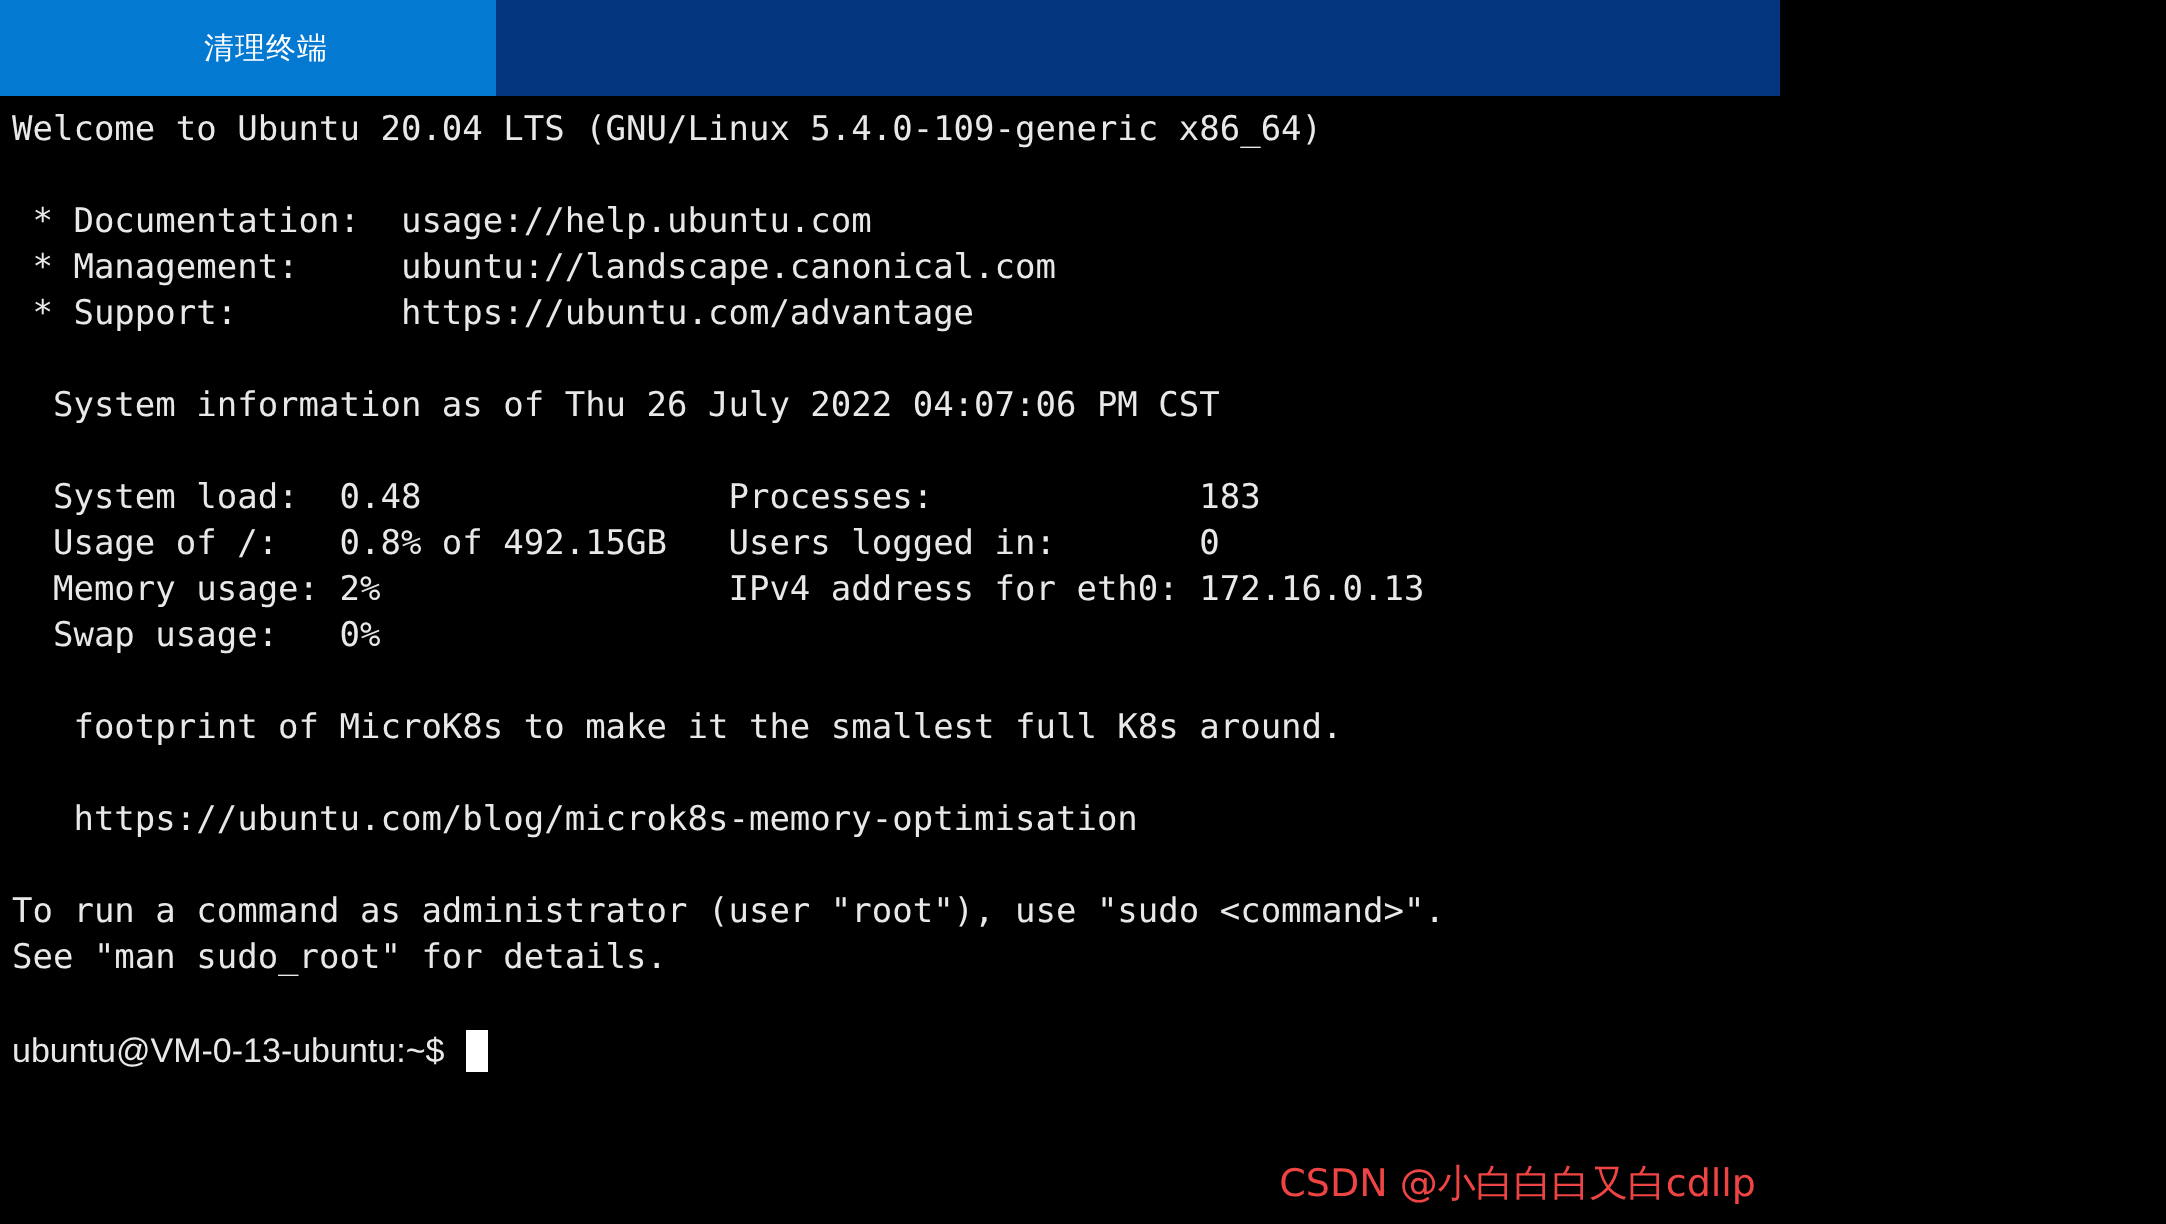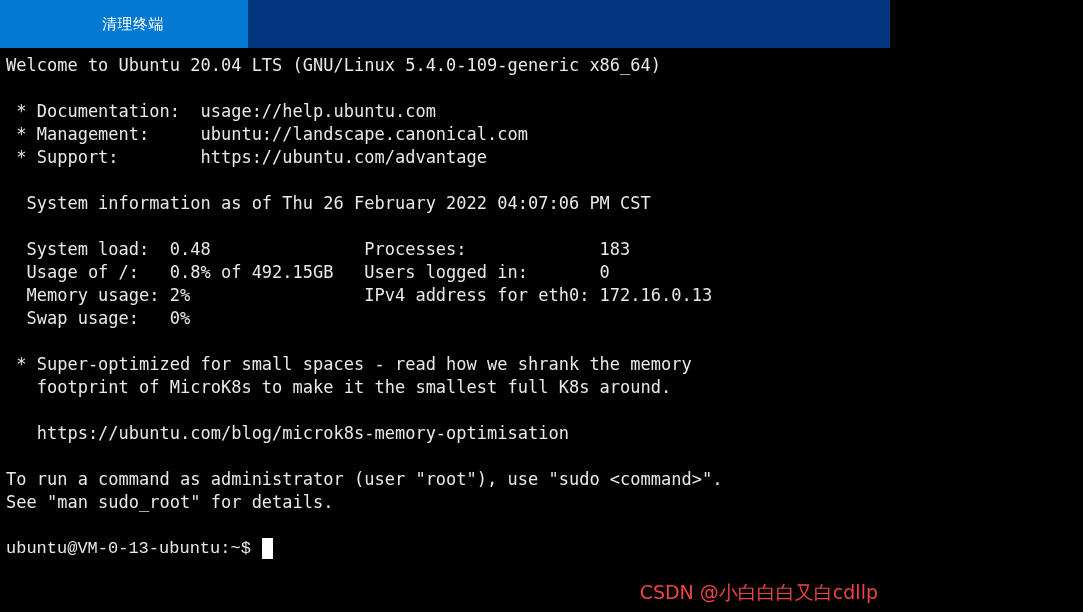--- a/index.html
+++ b/index.html
@@ -79,21 +79,21 @@
   }
   .line.blank {
     color: transparent;
   }
   .prompt-line {
     height: 23px;
     line-height: 23px;
     font-size: 17px;
     color: #e8e8e8;
     white-space: pre;
-    font-family: Liberation Mono, monospace;
+    font-family: Liberation Sans, sans-serif;
     display: flex;
     align-items: center;
   }
   .cursor {
     display: inline-block;
     width: 11px;
     height: 21px;
     background: #ffffff;
     margin-left: 11px;
     vertical-align: middle;
@@ -123,28 +123,27 @@
     <div class="titlebar-rest"></div>
   </div>
 
   <div class="terminal">
     <div class="line">Welcome to Ubuntu 20.04 LTS (GNU/Linux 5.4.0-109-generic x86_64)</div>
     <div class="line blank"></div>
     <div class="line"> * Documentation:  usage://help.ubuntu.com</div>
     <div class="line"> * Management:     ubuntu://landscape.canonical.com</div>
     <div class="line"> * Support:        https://ubuntu.com/advantage</div>
     <div class="line blank"></div>
-    <div class="line">  System information as of Thu 26 February 2022 04:07:06 PM CST</div>
+    <div class="line">  System information as of Thu 26 July 2022 04:07:06 PM CST</div>
     <div class="line blank"></div>
     <div class="line">  System load:  0.48               Processes:             183</div>
     <div class="line">  Usage of /:   0.8% of 492.15GB   Users logged in:       0</div>
     <div class="line">  Memory usage: 2%                 IPv4 address for eth0: 172.16.0.13</div>
     <div class="line">  Swap usage:   0%</div>
     <div class="line blank"></div>
-    <div class="line"> * Super-optimized for small spaces - read how we shrank the memory</div>
     <div class="line">   footprint of MicroK8s to make it the smallest full K8s around.</div>
     <div class="line blank"></div>
     <div class="line">   https://ubuntu.com/blog/microk8s-memory-optimisation</div>
     <div class="line blank"></div>
     <div class="line">To run a command as administrator (user "root"), use "sudo &lt;command&gt;".</div>
     <div class="line">See "man sudo_root" for details.</div>
     <div class="line blank"></div>
 
     <div class="prompt-line">
       <span>ubuntu@VM-0-13-ubuntu:~$</span>

